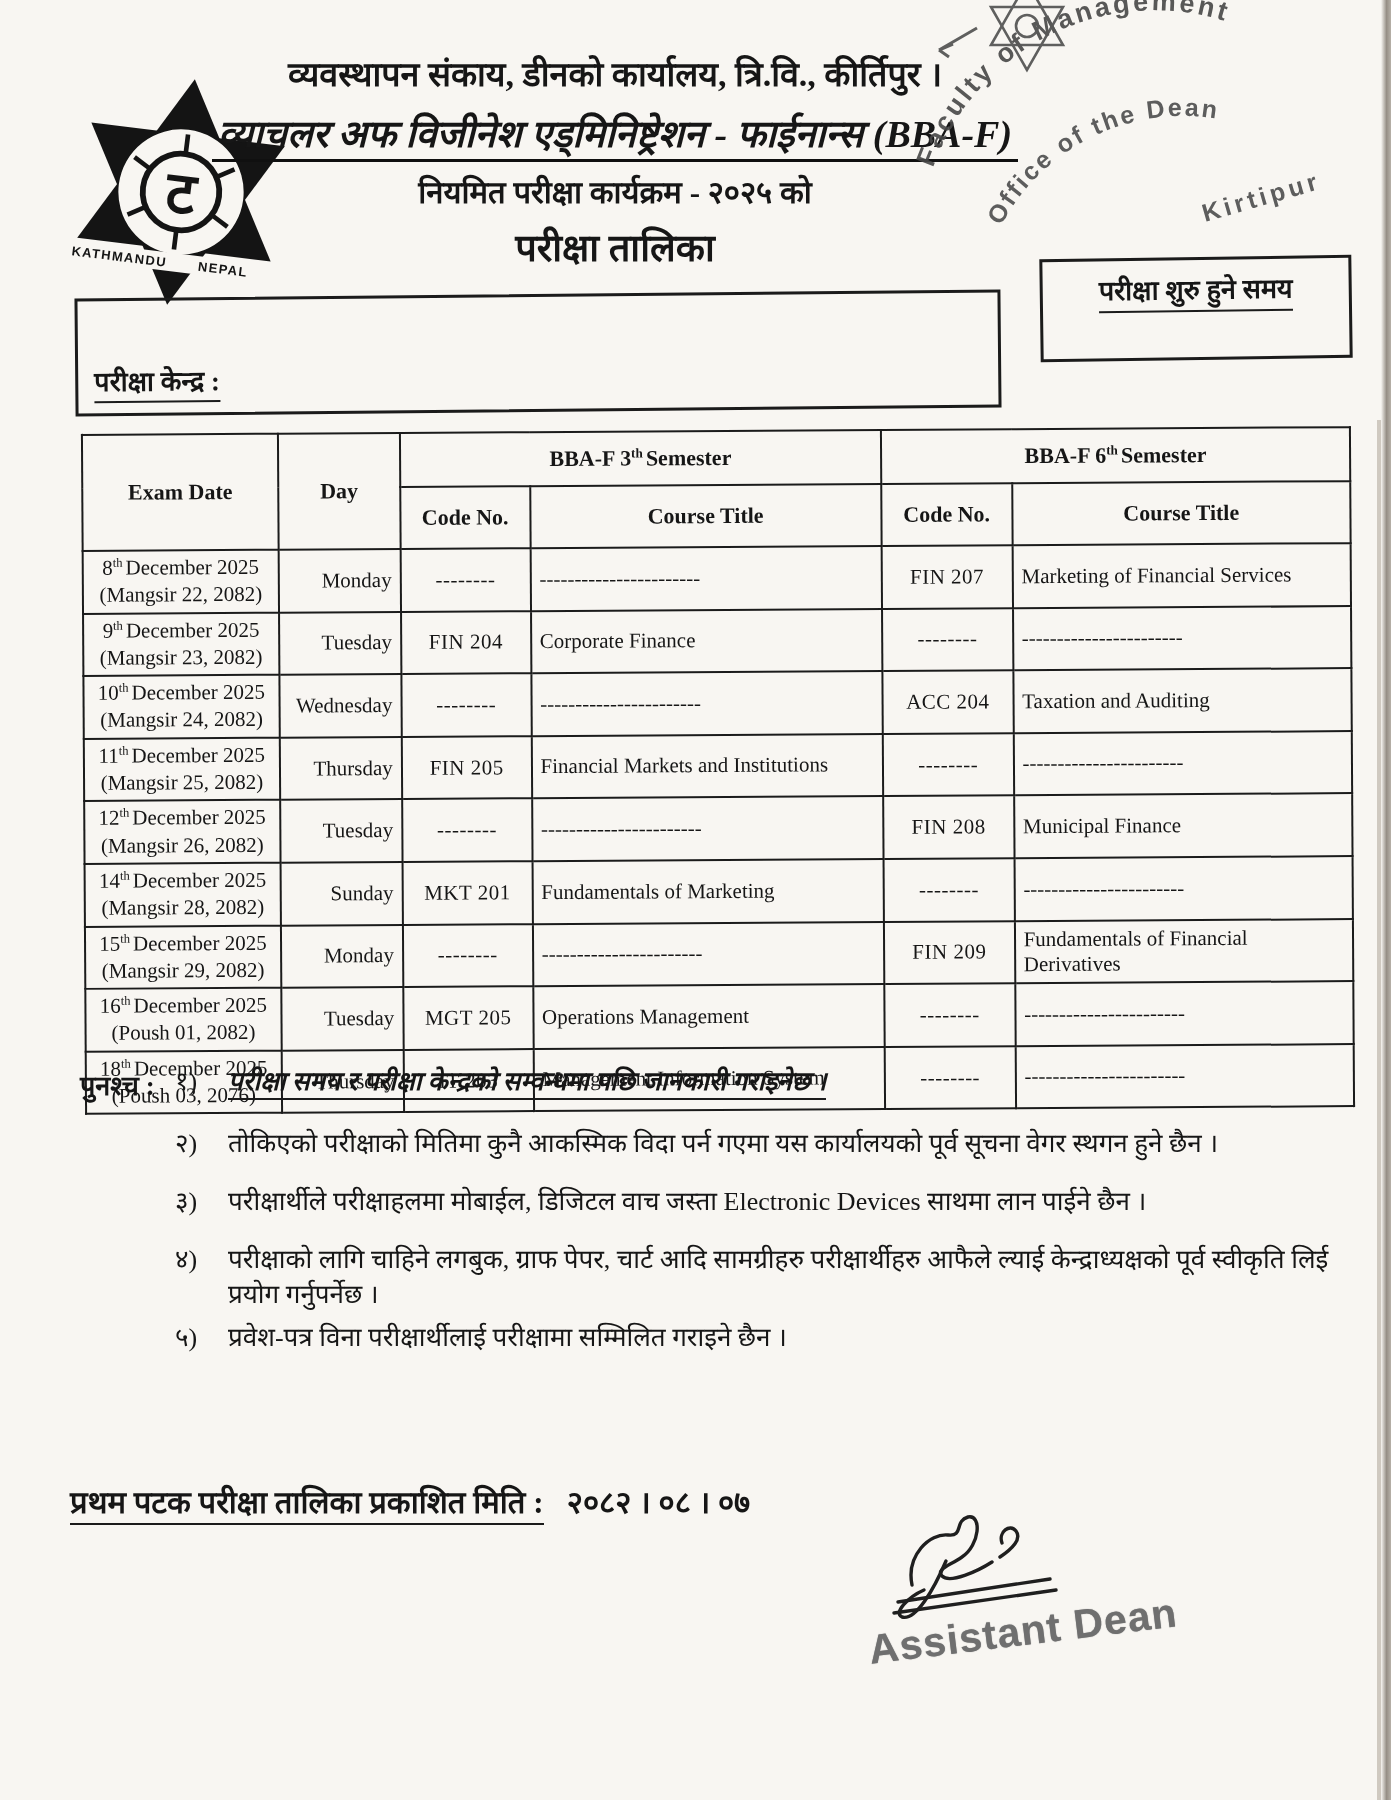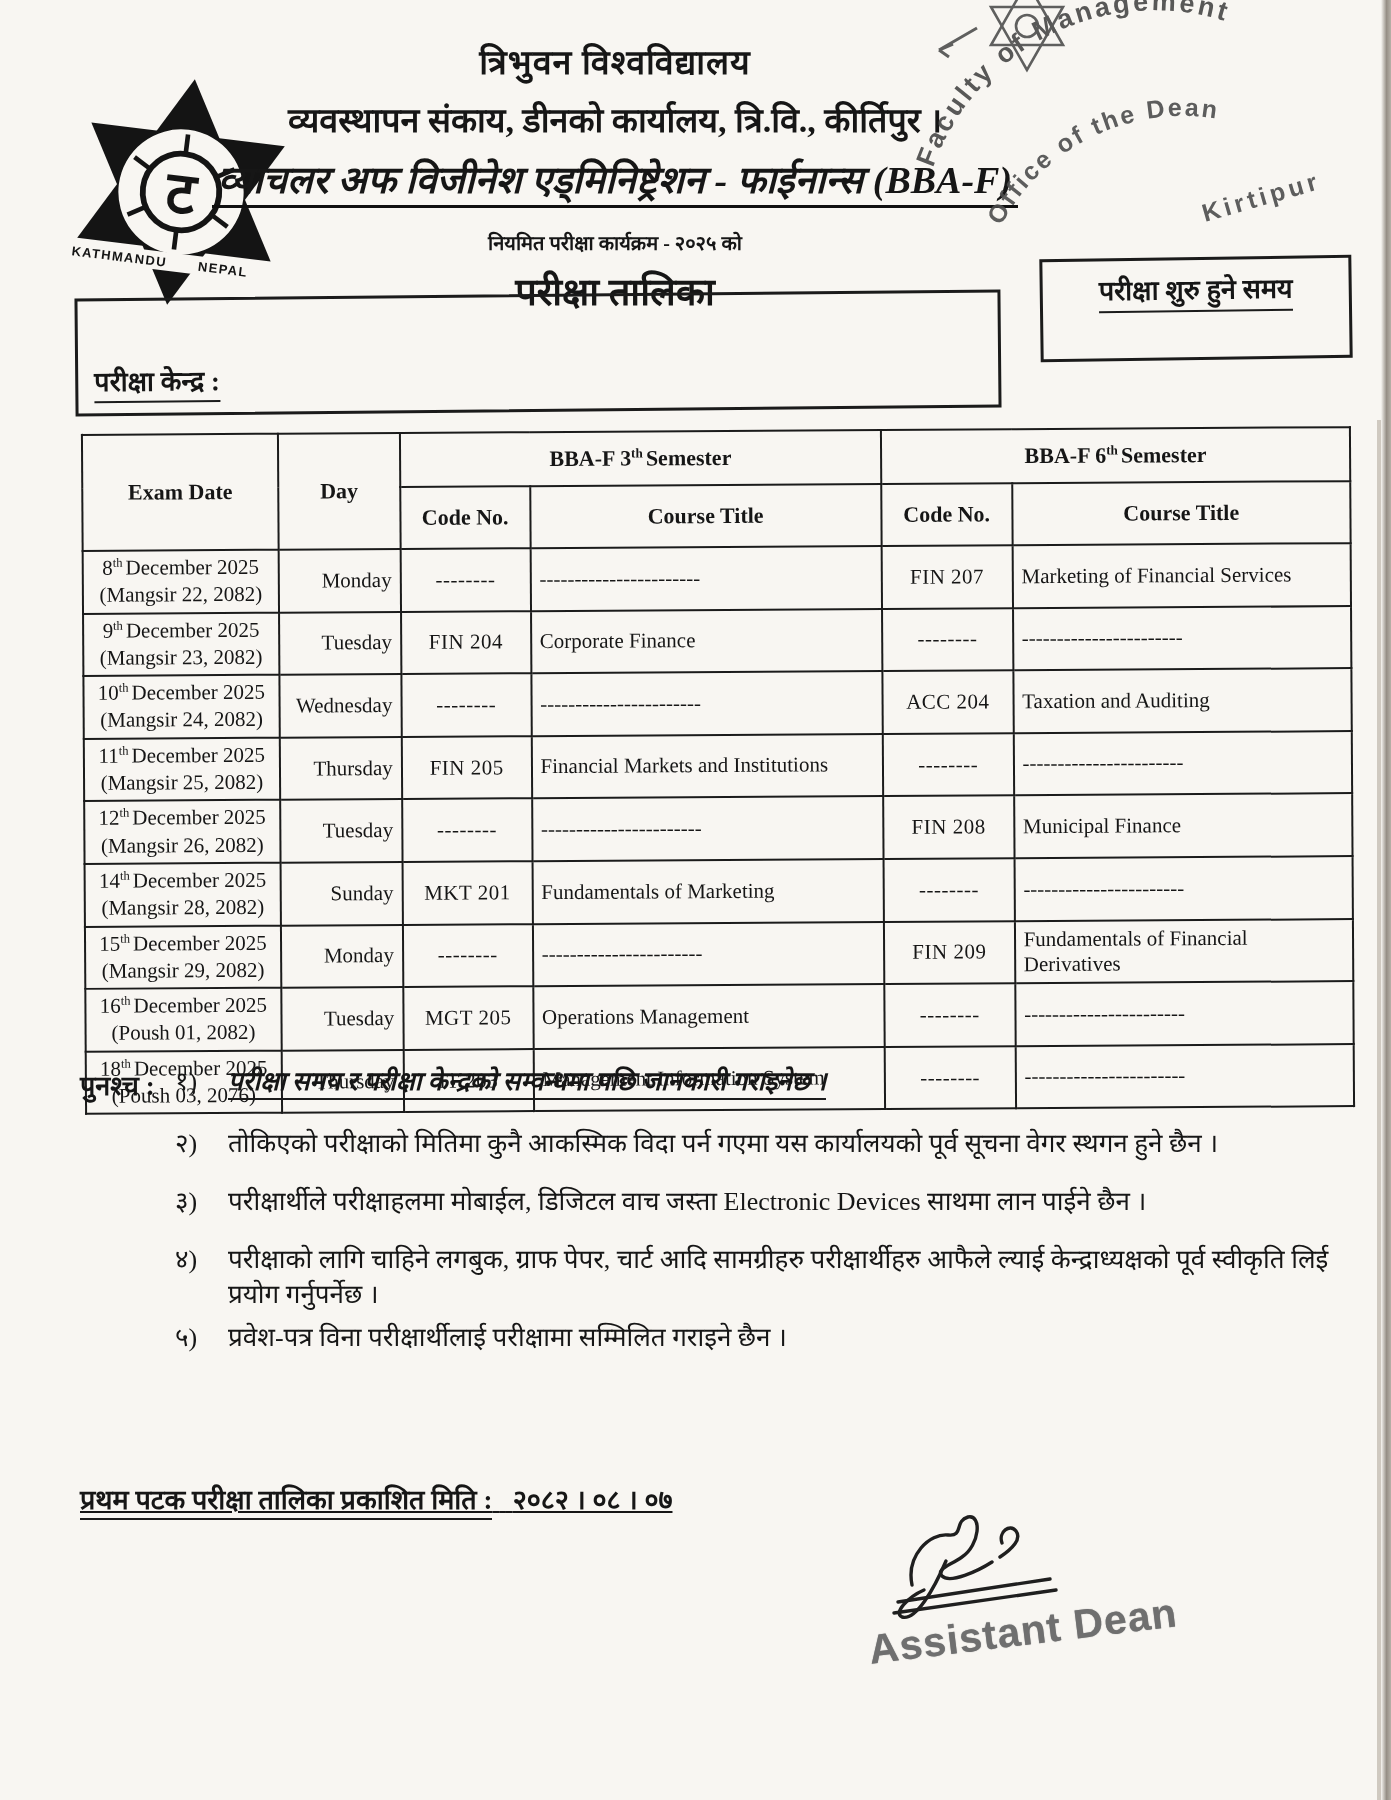--- a/index.html
+++ b/index.html
@@ -13,21 +13,21 @@
     background:linear-gradient(to right,rgba(150,144,136,0),#968f86 55%,#b7b1a8);}
   .scan-edge-right2{position:absolute;top:420px;right:10px;width:4px;height:1380px;background:#cfc9c0;}
 
   
   .logo{position:absolute;left:58px;top:76px;width:246px;height:232px;}
   .hdr{position:absolute;left:140px;top:38px;width:950px;text-align:center;}
   .hdr .l1{font-size:34px;font-weight:600;letter-spacing:1px;}
   .hdr .l2{font-size:34px;font-weight:600;margin-top:12px;}
   .hdr .l3{font-size:38px;font-weight:bold;font-style:italic;margin-top:10px;}
   .hdr .l3 .u{border-bottom:3px solid #101010;padding:0 6px 4px 6px;}
-  .hdr .l4{font-size:20px;font-weight:600;margin-top:25px;}
+  .hdr .l4{font-size:31px;font-weight:600;margin-top:12px;}
   .hdr .l5{font-size:38px;font-weight:600;margin-top:8px;}
 
   .stamp-svg{position:absolute;left:905px;top:0;width:480px;height:235px;opacity:.9;}
 
   
   .center-box{position:absolute;left:75px;top:294px;width:920px;height:112px;
     border:3px solid #1b1b1b;transform:rotate(-0.55deg);}
   .center-box .lbl{position:absolute;left:16px;bottom:10px;font-size:27px;font-weight:bold;
     border-bottom:2.5px solid #1b1b1b;padding-bottom:2px;}
   .time-box{position:absolute;left:1040px;top:257px;width:306px;height:97px;
@@ -55,21 +55,21 @@
   .note .num{width:53px;flex:none;}
   .note .txt{width:1115px;}
   .note1{top:1064px;}
   .note1 .txt span{font-weight:bold;font-style:italic;border-bottom:2.5px solid #1b1b1b;padding-bottom:2px;}
   .note2{top:1126px;}
   .note3{top:1184px;}
   .note4{top:1242px;}
   .note5{top:1320px;}
 
   
-  .pubdate{position:absolute;left:80px;top:1480px;font-size:27px;font-weight:bold;text-decoration:underline;}
+  .pubdate{position:absolute;left:70px;top:1480px;font-size:31px;font-weight:bold;}
   .pubdate .u{border-bottom:2.5px solid #1b1b1b;padding-bottom:3px;}
   .sig{position:absolute;left:850px;top:1505px;width:250px;height:140px;}
   .dean-stamp{position:absolute;left:868px;top:1608px;font-family:"Liberation Sans",sans-serif;
     font-size:41px;font-weight:bold;color:#6f6f6f;transform:rotate(-7deg);letter-spacing:1px;
     text-shadow:0 0 1px #8a8a8a;}
 </style>
 </head>
 <body>
 
 <div class="page">
@@ -93,21 +93,20 @@
       <text x="50" y="59" text-anchor="middle" font-size="25" font-weight="bold" fill="#141414" font-family="Liberation Serif, serif">ट</text>
       <text x="22" y="20.5" text-anchor="middle" font-size="5.2" fill="#f8f6f2">त्रिभुवन</text>
       <text x="76" y="20.5" text-anchor="middle" font-size="5.2" fill="#f8f6f2">विश्वविद्यालय</text>
       <rect x="9" y="76.5" width="82" height="8" fill="#f8f6f2"></rect>
       <text x="27" y="82.8" text-anchor="middle" font-size="5.6" font-weight="bold" fill="#141414" font-family="Liberation Sans, sans-serif" letter-spacing=".6">KATHMANDU</text>
       <text x="72" y="82.8" text-anchor="middle" font-size="5.6" font-weight="bold" fill="#141414" font-family="Liberation Sans, sans-serif" letter-spacing=".6">NEPAL</text>
     </g>
   </svg>
 
   <div class="hdr">
-    <div class="l1">त्रिभुवन विश्वविद्यालय</div>
     <div class="l2">व्यवस्थापन संकाय, डीनको कार्यालय, त्रि.वि., कीर्तिपुर ।</div>
     <div class="l3"><span class="u">व्याचलर अफ विजीनेश एड्मिनिष्ट्रेशन - फाईनान्स (BBA-F)</span></div>
     <div class="l4">नियमित परीक्षा कार्यक्रम - २०२५ को</div>
     <div class="l5">परीक्षा तालिका</div>
   </div>
 
   <svg class="stamp-svg" viewBox="0 0 480 235">
     <defs>
       <path id="arc1" d="M 28,168 A 235,235 0 0 1 428,92" fill="none"></path>
       <path id="arc2" d="M 96,226 A 205,205 0 0 1 402,158" fill="none"></path>

